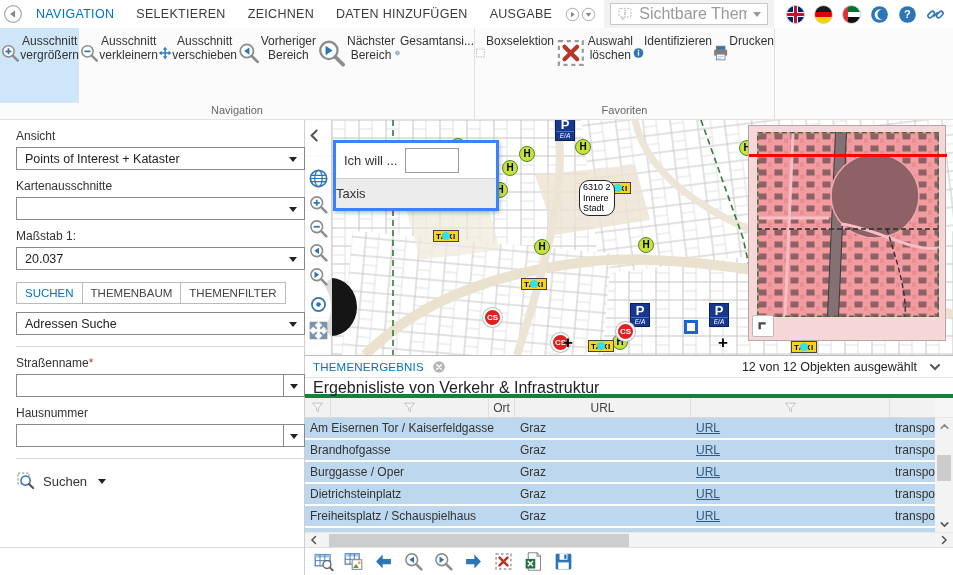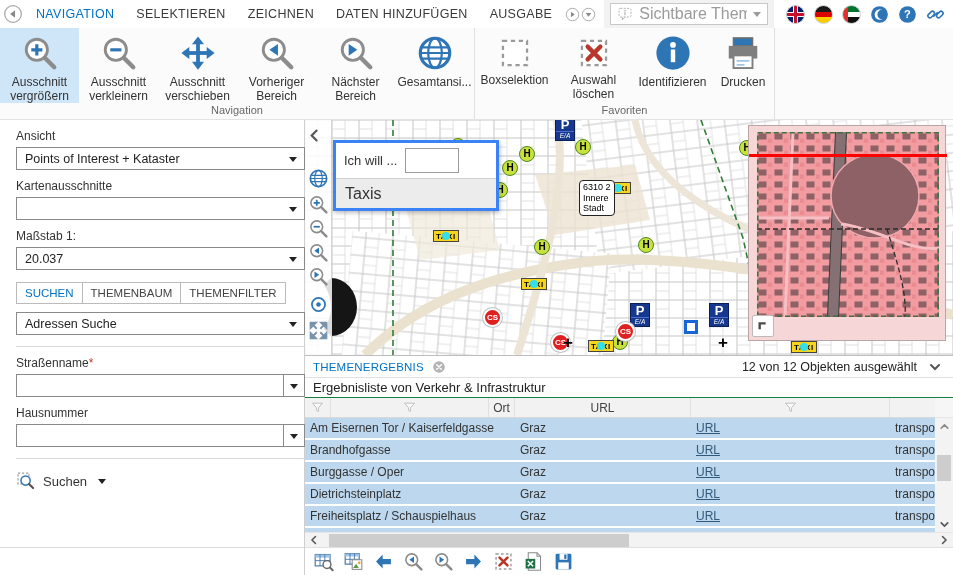--- a/index.html
+++ b/index.html
@@ -35,21 +35,21 @@
   .flag-ae { background-image: linear-gradient(90deg,#e03030 0 27%, transparent 27%),
       linear-gradient(180deg,#00732f 0 34%,#ffffff 34% 67%,#111 67% 100%); }
   .mb-svgic { width:19px; height:19px; cursor:pointer; }
   .mb-collapse { margin-left:14px; width:18px; height:18px; cursor:pointer; }
 
   
   .ribbon { position:absolute; left:0; top:28px; width:953px; height:92px; background:#fbfbfb; border-bottom:1px solid #e3e3e3; display:flex; }
   .rgroup { height:100%; display:flex; flex-direction:column; border-right:1px solid #e0e0e0; }
   .rgroup-buttons { display:flex; flex:1; }
   .rgroup-label { text-align:center; font-size:11px; color:#666; height:16px; line-height:14px; }
-  .rbtn { width:79px; padding-top:6px; display:flex; flex-direction:column; align-items:center; cursor:pointer; }
+  .rbtn { width:79px; padding-top:6px; display:flex; flex-direction:row; cursor:pointer; }
   .rbtn.active { background:#cfe6f8; }
   .rbtn .ricon { width:38px; height:38px; margin-bottom:3px; }
   .rlabel { text-align:center; font-size:12px; color:#333; line-height:14px; }
 
   
   .sidebar { position:absolute; left:0; top:120px; width:305px; height:455px; background:#fff; border-right:1px solid #cfcfcf; }
   .sb-inner { position:absolute; left:16px; top:0; width:289px; }
   .sb-label { font-size:12px; color:#333; margin-top:9px; margin-bottom:4px; }
   .req { color:#c0392b; }
   .select { position:relative; height:23px; border:1px solid #8a8a8a; background:#fff; display:flex; align-items:center; padding:0 22px 0 8px; cursor:pointer; }
@@ -80,44 +80,44 @@
   .marker { position:absolute; z-index:2; }
   .h-marker { width:16px; height:16px; border-radius:50%; background:#c9e13c; border:1.5px solid #4c8a1f; color:#000; font-weight:bold; font-size:10px; text-align:center; line-height:13px; cursor:pointer; }
   .taxi-marker { height:12px; line-height:11px; padding:0 2px; background:#f8d41b; border:1px solid #444; font-size:8px; font-weight:bold; letter-spacing:.5px; color:#000; cursor:pointer; }
   .taxi-marker .dot { position:absolute; left:50%; top:50%; transform:translate(-50%,-50%); width:8px; height:8px; border-radius:50%; background:#35dfe8; }
   .p-marker { width:20px; background:#16388e; border:1px solid #0a1f55; color:#fff; text-align:center; cursor:pointer; }
   .p-marker .pb { font-size:13px; font-weight:bold; line-height:13px; }
   .p-marker .ps { font-size:6.5px; font-style:italic; line-height:8px; border-top:1px solid #4a6ed0; }
   .cs-marker { width:19px; height:19px; border-radius:50%; background:#e02020; border:2px solid #fff; box-shadow:0 0 0 1px #c0c0c0; color:#fff; font-size:8px; font-weight:bold; text-align:center; line-height:15px; cursor:pointer; }
   .plus-marker { font-size:17px; font-weight:bold; color:#000; line-height:14px; cursor:pointer; }
   .bluesq-marker { width:14px; height:14px; background:#fff; border:3px solid #1766d6; cursor:pointer; }
-  .district-label { background:#fff; border:1px solid #222; border-radius:4px; padding:1px 3px; font-size:9px; line-height:10.5px; color:#000; z-index:2; }
+  .district-label { background:#fff; border:1px solid #222; border-radius:10px; padding:1px 3px; font-size:9px; line-height:10.5px; color:#000; z-index:2; }
 
   .map-strip { position:absolute; left:0; top:0; width:27px; height:235px; background:rgba(255,255,255,.85); border-right:1px solid #d6d6d6; z-index:4; }
   .strip-item { position:absolute; left:3px; width:21px; height:21px; cursor:pointer; }
 
   .iw-popup { position:absolute; left:28px; top:20px; width:166px; border:3px solid #3b82f6; background:#fff; z-index:6; box-shadow:1px 2px 4px rgba(0,0,0,.25); }
   .iw-top { height:35px; display:flex; align-items:center; padding:0 8px; gap:8px; }
   .iw-top .prompt { font-size:13px; color:#333; white-space:nowrap; }
   .iw-top input { width:54px; height:25px; border:1px solid #9a9a9a; outline:none; font-family:"Liberation Sans",sans-serif; padding:0 4px; }
-  .iw-item { height:30px; line-height:30px; background:#ececec; border-top:1px solid #cfcfcf; padding:0 9px; font-size:16px; color:#333; cursor:pointer; }
+  .iw-item { height:30px; line-height:30px; background:#ececec; border-top:1px solid #cfcfcf; padding:0 0; font-size:13px; color:#333; cursor:pointer; }
 
   .overview { position:absolute; left:443px; top:5px; width:198px; height:216px; background:#f6d6d6; border:1px solid #b9a5a5; z-index:5; cursor:pointer; }
   .overview-map { position:absolute; left:8px; top:6px; width:182px; height:185px; }
   .ov-redline { position:absolute; left:0; top:28px; width:198px; height:3px; background:#fe0000; z-index:3; }
   .ov-corner { position:absolute; left:3px; bottom:3px; width:22px; height:22px; background:#fff; border:1px solid #bbb; border-radius:2px; z-index:4; cursor:pointer; display:flex; align-items:center; justify-content:center; }
 
   
   .results { position:absolute; left:0; top:235px; width:648px; height:220px; background:#fff; border-top:1px solid #bdbdbd; display:flex; flex-direction:column; }
   .res-tabbar { height:22px; display:flex; align-items:center; border-bottom:1px solid #e0e0e0; padding:0 8px; }
   .res-tab { color:#0072c6; font-size:11.5px; letter-spacing:.2px; cursor:pointer; }
   .res-close { width:14px; height:14px; margin-left:8px; cursor:pointer; }
   .res-status { margin-left:auto; font-size:12.5px; color:#222; }
   .res-chevdn { width:16px; height:16px; margin-left:10px; margin-right:2px; cursor:pointer; }
-  .res-subtitle { height:20px; line-height:20px; padding:0 8px; font-size:13px; color:#222; border-bottom:1px solid #15803d; }
+  .res-subtitle { height:20px; line-height:20px; padding:0 8px; font-size:16px; color:#222; border-bottom:4px solid #15803d; }
   .res-body { flex:1; display:flex; }
   .res-table { width:630px; display:flex; flex-direction:column; }
   .thead { height:20px; background:#f2f2f2; display:grid; grid-template-columns:26px 158px 26px 176px 199px 45px; border-bottom:1px solid #d9d9d9; }
   .th { display:flex; align-items:center; justify-content:center; font-size:12px; color:#444; border-right:1px solid #e0e0e0; overflow:hidden; }
   .th .fun { width:15px; height:15px; }
   .trow { height:22px; background:#bdd8ee; border-bottom:2px solid #fff; display:grid; grid-template-columns:210px 176px 199px 45px; cursor:pointer; }
   .td { font-size:12px; color:#333; line-height:20px; padding-left:5px; white-space:nowrap; overflow:hidden; }
   .td.link a, .td.link { color:#33597a; text-decoration:underline; cursor:pointer; }
   .row-sliver { height:4px; background:#bdd8ee; }
   .vscroll { width:18px; display:flex; flex-direction:column; background:#f3f3f3; }

